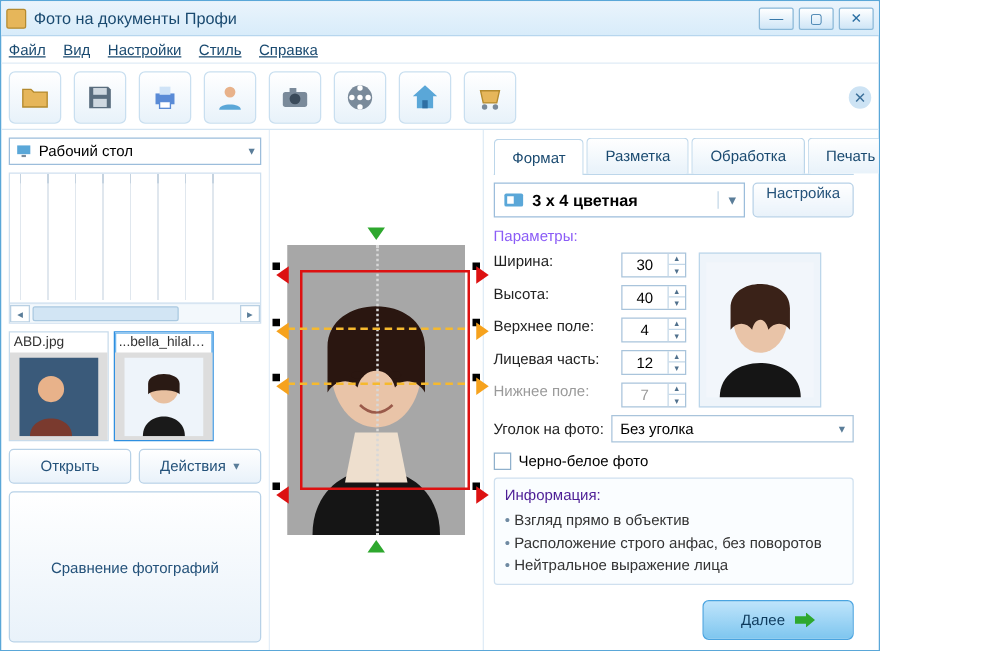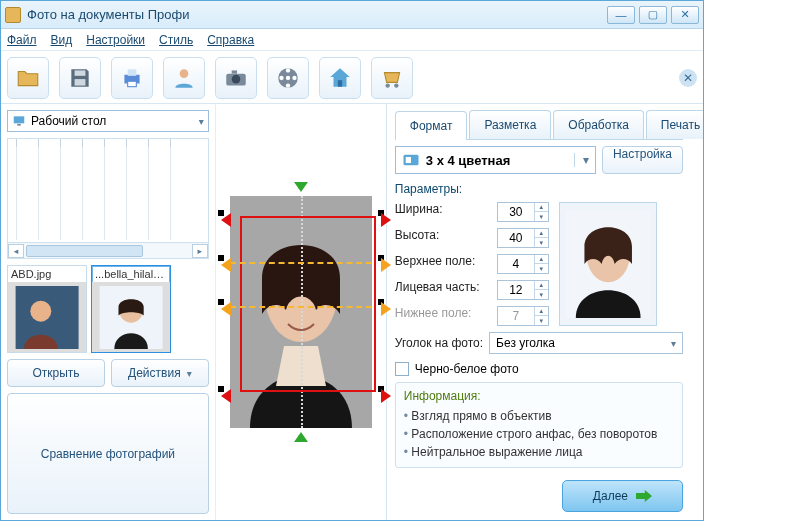--- a/index.html
+++ b/index.html
@@ -53,40 +53,40 @@
 .grn-dn{border-width:10px 7px 0 7px;border-color:#2ea82e transparent transparent transparent;}
 .right-pane{width:336px;border-left:1px solid #d6e6f3;display:flex;flex-direction:column;padding:6px 20px 8px 8px;gap:6px;overflow:hidden;}
 .tabs{display:flex;border-bottom:1px solid #bcd6ea;}
 .tab{padding:7px 14px;border:1px solid #bcd6ea;border-bottom:none;margin-right:2px;background:linear-gradient(#fff,#e8f2fa);border-radius:4px 4px 0 0;color:#1a4a70;cursor:pointer;}
 .tab.active{background:#fff;font-weight:400;position:relative;top:1px;}
 .format-row{display:flex;gap:6px;align-items:center;}
 .format-sel{flex:1;height:28px;border:1px solid #9cbddb;background:#fff;display:flex;align-items:center;padding:0 6px;gap:6px;}
 .format-sel b{font-size:13px;}
 .format-sel .drop{margin-left:auto;border-left:1px solid #c3d7e8;padding-left:8px;color:#5a7d99;}
 .config-btn{height:28px;padding:0 10px;border:1px solid #b7d1e7;border-radius:4px;background:linear-gradient(#fff,#e9f2fa);color:#24527a;cursor:pointer;}
-.sect-label{color:#0c4a6e;margin-top:2px;}
+.sect-label{color:#8b5cf6;margin-top:2px;}
 .params{display:flex;gap:10px;}
 .params-fields{display:flex;flex-direction:column;gap:6px;}
 .prow{display:flex;align-items:flex-start;gap:6px;}
 .prow .pl{width:96px;color:#222;}
 .prow.disabled .pl,.prow.disabled .spin{color:#9a9a9a;}
 .spin{display:flex;align-items:center;border:1px solid #a9c4db;height:20px;width:52px;background:#fff;}
 .spin .val{flex:1;text-align:center;}
 .spin .spbt{width:14px;display:flex;flex-direction:column;border-left:1px solid #c3d7e8;}
 .spin .spbt div{height:9px;font-size:7px;display:flex;align-items:center;justify-content:center;color:#50708c;border-bottom:1px solid #c3d7e8;cursor:pointer;}
 .spin .spbt div:last-child{border-bottom:none;}
 .preview{width:98px;height:124px;border:1px solid #bcd6ea;background:#eef4fa;display:flex;align-items:center;justify-content:center;}
 .sel-row{display:flex;align-items:center;gap:6px;}
 .sel-row .sl{color:#222;}
 .sel-box{flex:1;height:22px;border:1px solid #a9c4db;background:#fff;display:flex;align-items:center;padding:0 6px;}
 .sel-box .drop{margin-left:auto;color:#5a7d99;font-size:10px;}
 .chk-row{display:flex;align-items:center;gap:6px;margin-top:2px;}
 .chk{width:14px;height:14px;border:1px solid #8fb0cc;background:#fff;}
 .info-box{border:1px solid #cfe0ef;border-radius:3px;padding:6px 8px;background:#fafdff;}
-.info-box .tit{color:#4d7c0f;margin-bottom:4px;}
+.info-box .tit{color:#4c1d95;margin-bottom:4px;}
 .info-box ul{list-style:none;padding-left:0;}
 .info-box li::before{content:"• ";color:#6f8aa2;}
 .info-box li{color:#333;line-height:1.5;}
 .next-row{display:flex;justify-content:flex-end;margin-top:auto;}
 .next-btn{height:32px;padding:0 30px;border:1px solid #4aa4e0;border-radius:5px;background:linear-gradient(#bfe4fb,#7ec6ef);display:flex;align-items:center;gap:8px;color:#0d3a5c;font-size:14px;cursor:pointer;}
 .arrow-right{display:inline-block;width:16px;height:12px;background:#2ea82e;clip-path:polygon(0 25%,55% 25%,55% 0,100% 50%,55% 100%,55% 75%,0 75%);}
 .face-svg{width:90%;height:90%;}
 </style>
 </head>
 <body>

